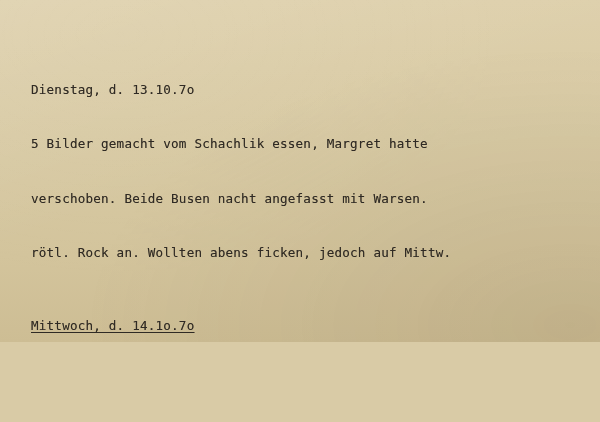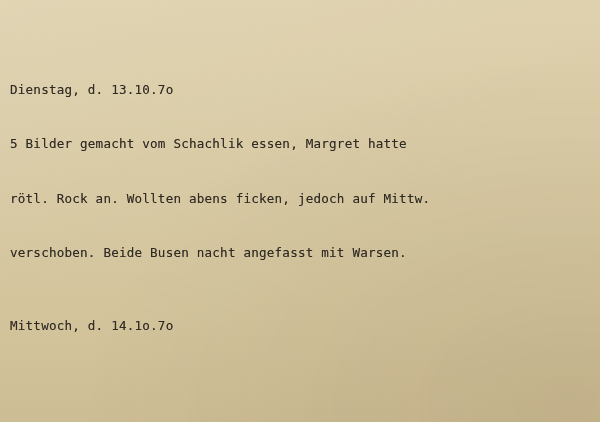--- a/index.html
+++ b/index.html
@@ -9,26 +9,26 @@
   body {
     width: 600px;
     height: 422px;
     overflow: hidden;
     background: #d9cba6;
     font-family: "DejaVu Sans Mono", "Liberation Mono", monospace;
   }
   .page {
     position: relative;
     width: 600px;
-    height: 422px;
+    height: 342px;
     box-sizing: border-box;
     background:
       linear-gradient(160deg, rgba(255,255,255,0.10) 0%, rgba(255,255,255,0.0) 45%),
       linear-gradient(to bottom, #ded0ac 0%, #d8caa4 40%, #d3c49c 75%, #cdbd94 100%);
-    padding: 26px 18px 10px 10px;
+    padding: 26px 18px 10px 31px;
   }
   
   .page::after {
     content: "";
     position: absolute;
     inset: 0;
     pointer-events: none;
     background:
       radial-gradient(ellipse at 20% 10%, rgba(255,255,255,0.18), rgba(255,255,255,0) 55%),
       radial-gradient(ellipse at 95% 95%, rgba(90,70,40,0.18), rgba(0,0,0,0) 60%);
@@ -46,35 +46,36 @@
     text-shadow: 0 0 0.6px rgba(60,50,35,0.45);
   }
   .line {
     white-space: pre;
     min-height: 18.2px;
   }
   .block-date {
     display: block;
   }
   .underline {
+    text-decoration: underline;
     text-decoration-thickness: 1px;
     text-underline-offset: 2px;
   }
   .gap-sm { height: 4px; }
 </style>
 </head>
 <body>
 
 <div class="page">
   <div class="typed">
 
     <div class="line block-date">Dienstag, d. 13.10.7o</div>
     <div class="line">5 Bilder gemacht vom Schachlik essen, Margret hatte</div>
+    <div class="line">verschoben. Beide Busen nacht angefasst mit Warsen.</div>
     <div class="line">rötl. Rock an. Wollten abens ficken, jedoch auf Mittw.</div>
-    <div class="line">verschoben. Beide Busen nacht angefasst mit Warsen.</div>
 
     <div class="line block-date"><span class="underline">Mittwoch, d. 14.1o.7o</span></div>
 
     <div class="gap-sm"></div>
 
     
     
 
     
 

